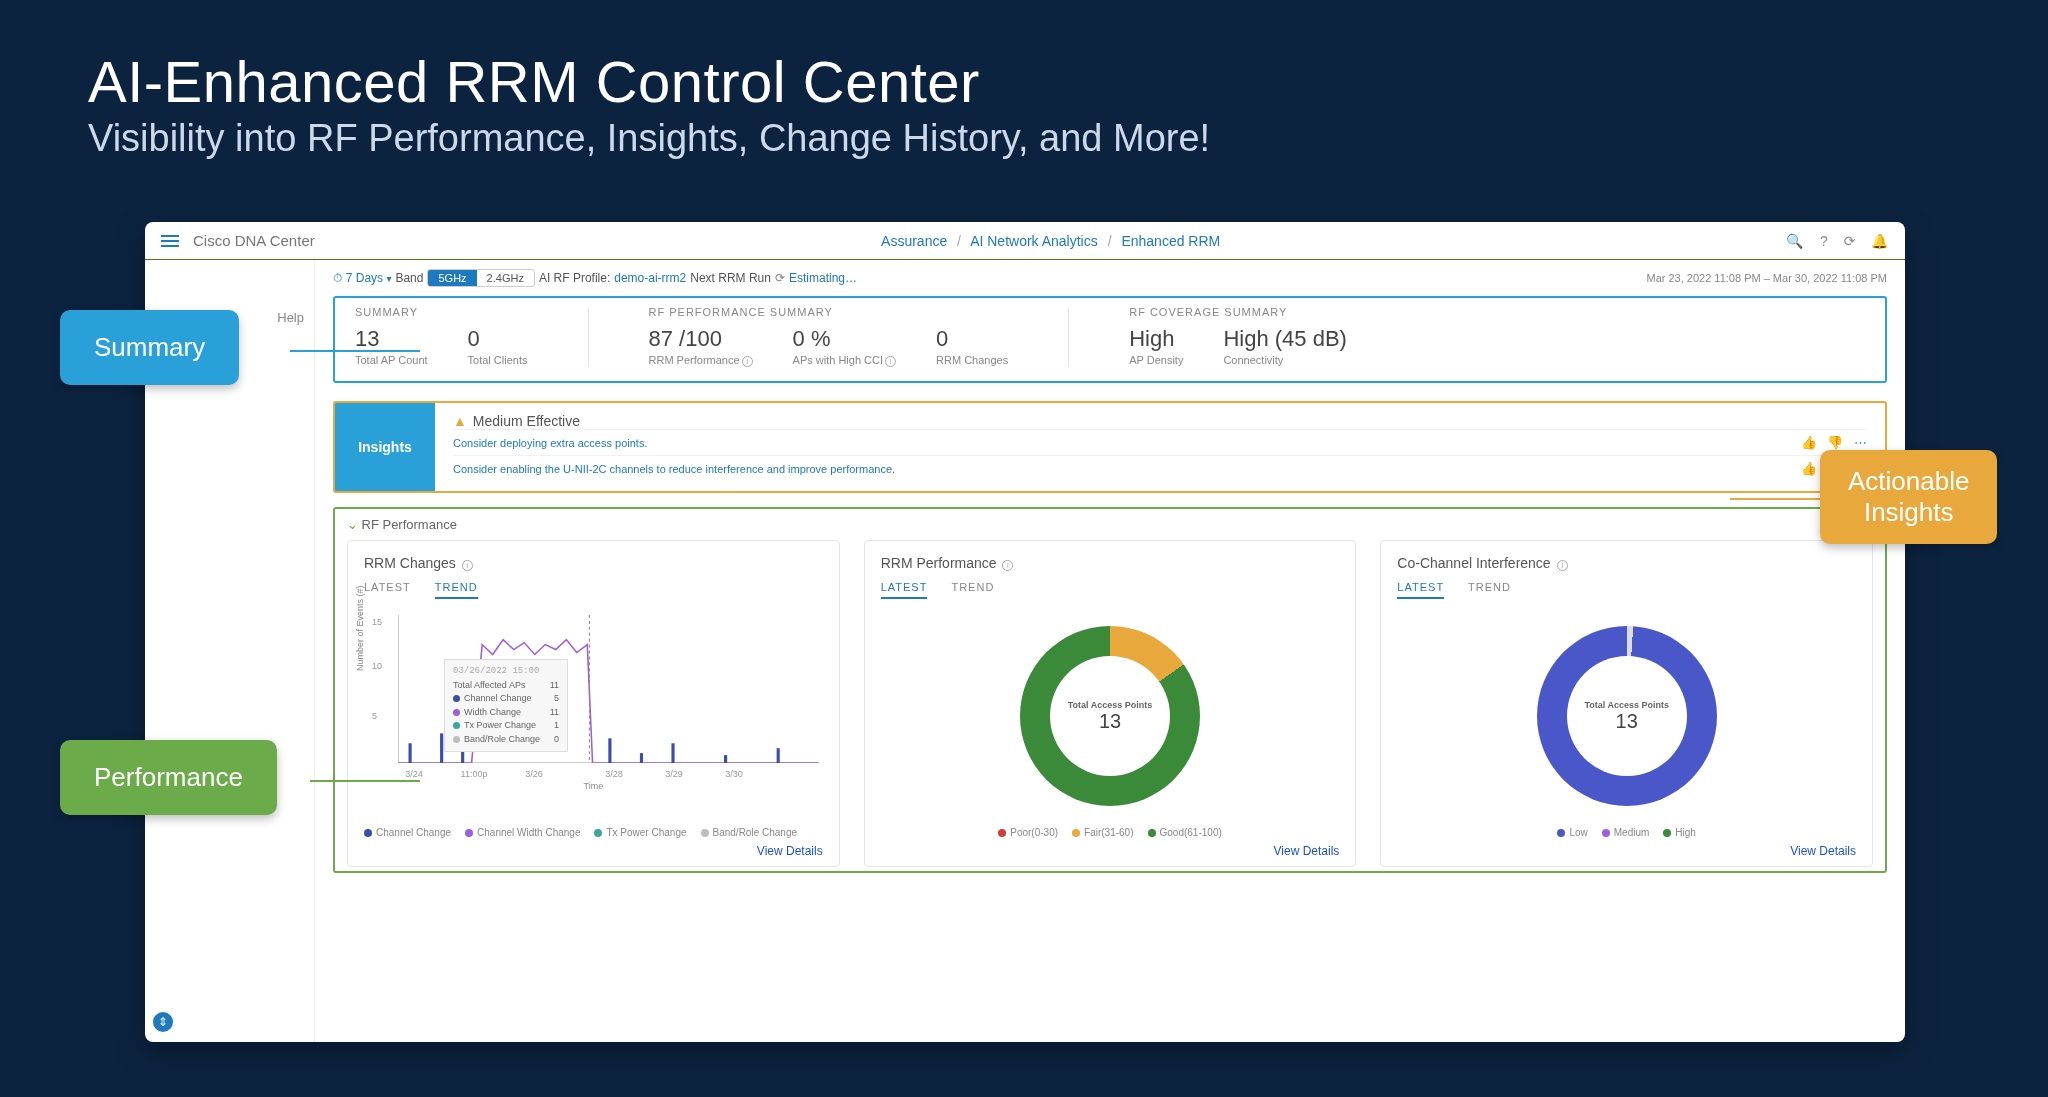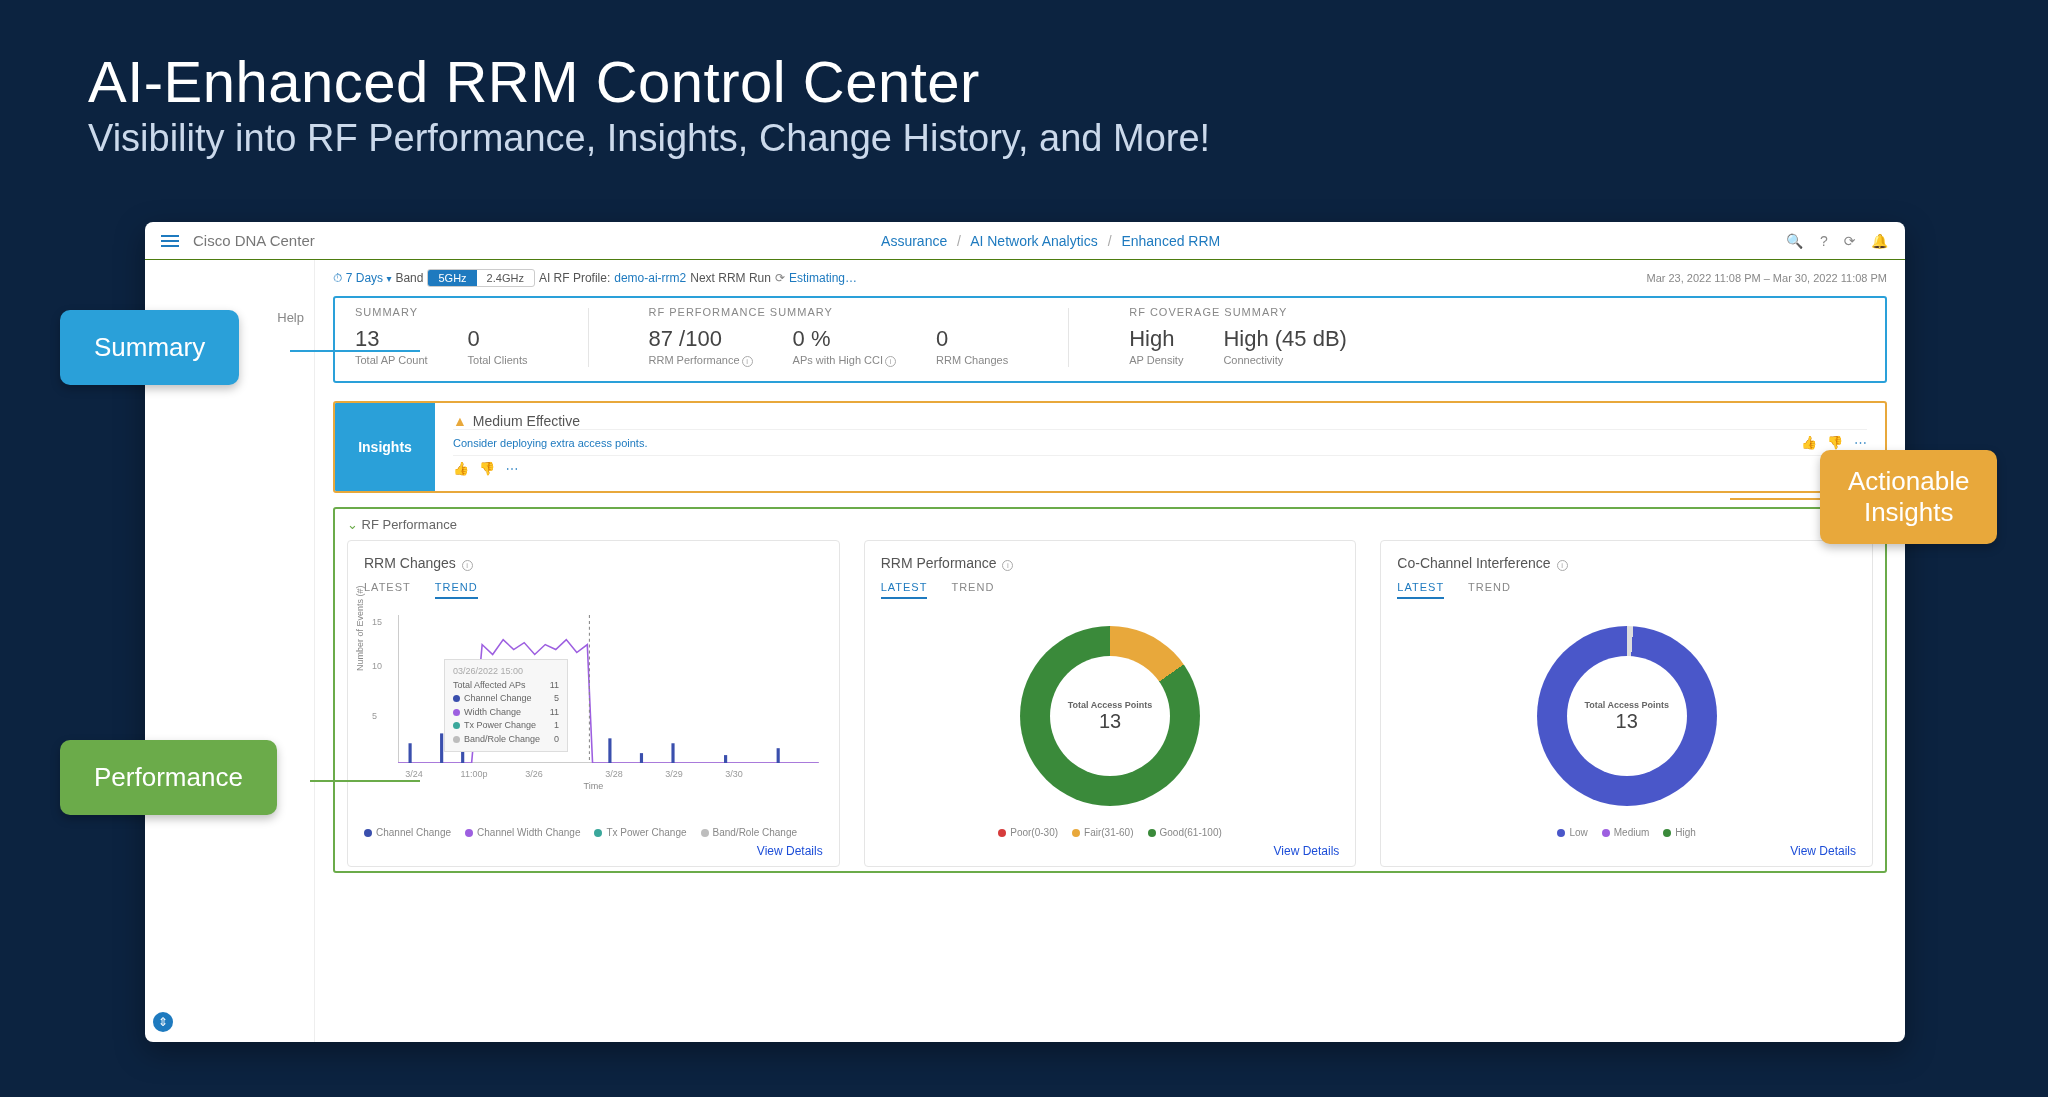--- a/index.html
+++ b/index.html
@@ -324,20 +324,21 @@
           <div class="hdr"><span class="warn">▲</span><span>Medium Effective</span></div>
           <div class="suggestion-row">
             <a>Consider deploying extra access points.</a>
             <div class="feedback">
               <span>👍</span>
               <span>👎</span>
               <span>⋯</span>
             </div>
           </div>
           <div class="suggestion-row">
+            <a>Consider enabling the U-NII-2C channels to reduce interference and improve performance.</a>
             <div class="feedback">
               <span>👍</span>
               <span>👎</span>
               <span>⋯</span>
             </div>
           </div>
         </div>
       </div>
 
       <div class="perf-wrap">
@@ -374,21 +375,21 @@
                 </svg>
                 <div class="xtick" style="left:50px;">3/24</div>
                 <div class="xtick" style="left:110px;">11:00p</div>
                 <div class="xtick" style="left:170px;">3/26</div>
                 <div class="xtick" style="left:250px;">3/28</div>
                 <div class="xtick" style="left:310px;">3/29</div>
                 <div class="xtick" style="left:370px;">3/30</div>
                 <div class="xlabel">Time</div>
 
                 <div class="tooltip-box">
-                  <div style="color:#aaa;">03/26/2022 15:00</div>
+                  <div style="color:#aaa;font-family:Liberation Mono, monospace;">03/26/2022 15:00</div>
                   <div><span>Total Affected APs</span><span class="tt-val">11</span></div>
                   <div><span class="tt-dot" style="background:#3a4fad;"></span><span>Channel Change</span><span class="tt-val">5</span></div>
                   <div><span class="tt-dot" style="background:#9d5fe0;"></span><span>Width Change</span><span class="tt-val">11</span></div>
                   <div><span class="tt-dot" style="background:#3aa79b;"></span><span>Tx Power Change</span><span class="tt-val">1</span></div>
                   <div><span class="tt-dot" style="background:#bdbdbd;"></span><span>Band/Role Change</span><span class="tt-val">0</span></div>
                 </div>
               </div>
             </div>
             <div class="card-legend" style="justify-content:flex-start;">
               <span><span class="dot" style="background:#3a4fad;"></span><span>Channel Change</span></span>

